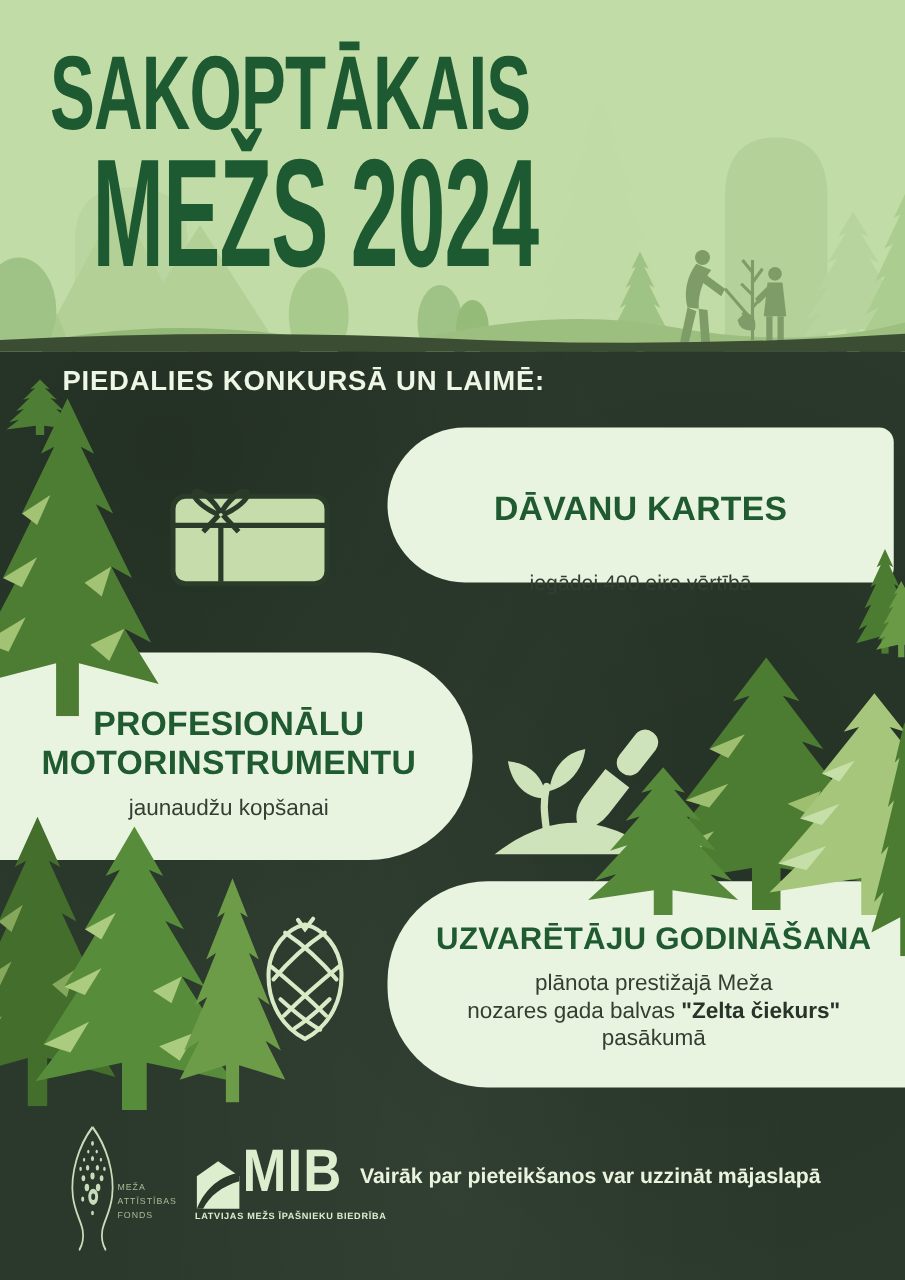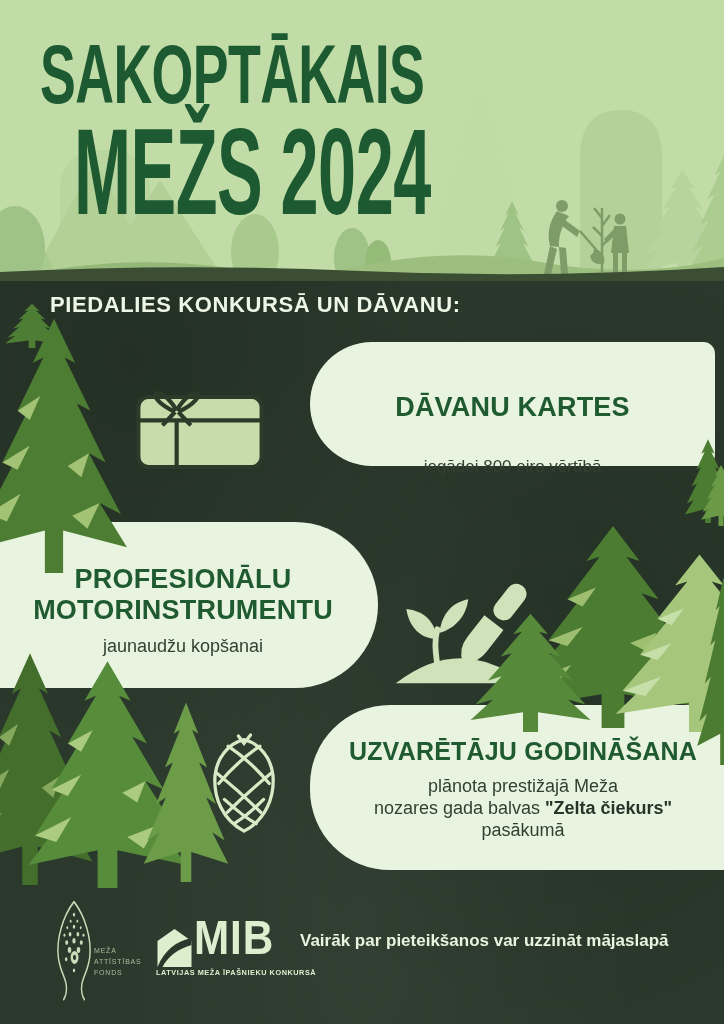--- a/index.html
+++ b/index.html
@@ -43,21 +43,21 @@
   .footer{position:absolute;left:0;top:890px;width:724px;height:134px;z-index:4;margin-left:16px;}
   .maf-logo{position:absolute;left:30px;top:8px;}
   .maf-text{position:absolute;left:78px;top:56px;color:#a8bb9b;font-size:7px;letter-spacing:.8px;line-height:1.55;}
   .mib-logo{position:absolute;left:140px;top:36px;}
   .mib-icon{position:absolute;left:0;top:2px;}
   .mib-word{
     position:absolute;left:38px;top:-12px;color:#ddeecf;font-weight:bold;font-size:48px;
     transform:scaleX(.88);transform-origin:left top;line-height:1;letter-spacing:1px;
   }
   .mib-sub{position:absolute;left:0;top:42px;width:220px;color:#ddeecf;font-size:7.3px;font-weight:bold;letter-spacing:.55px;white-space:nowrap;}
-  .footer-info{position:absolute;left:284px;top:38px;color:#e9f3dd;font-weight:bold;font-size:17px;line-height:1.5;}
+  .footer-info{position:absolute;left:272px;top:38px;color:#e9f3dd;font-weight:bold;font-size:17px;line-height:1.5;}
 </style>
 </head>
 <body>
 
 <svg width="0" height="0" style="position:absolute" aria-hidden="true">
   <defs>
     <g id="spruce-shape">
       <path fill="currentColor" d="M50 2 L36 26 L43 23 L26 52 L35 48 L16 80 L27 75 L6 108 L20 102 L2 126 L44 117 L44 140 L56 140 L56 117 L98 126 L80 102 L94 108 L73 75 L84 80 L65 48 L74 52 L57 23 L64 26 Z"></path>
       <g fill="var(--ac, transparent)">
         <polygon points="26,52 41,44 34,57"></polygon>
@@ -111,27 +111,27 @@
         <line x1="602" y1="236" x2="593" y2="227"></line>
         <line x1="602" y1="246" x2="611" y2="236"></line>
         <line x1="602" y1="258" x2="594" y2="250"></line>
       </g>
       <path d="M0 281 V272 Q180 263 360 271 Q540 279 724 267 V281 Z" fill="#3b4d33"></path>
     </svg>
     <div class="hero-title l1">SAKOPTĀKAIS</div>
     <div class="hero-title l2">MEŽS 2024</div>
   </div>
 
-  <div class="section-heading">PIEDALIES KONKURSĀ UN DĀVANU:</div>
+  <div class="section-heading">PIEDALIES KONKURSĀ UN LAIMĒ:</div>
 
   <div class="card card-1">
     <div class="card-title">DĀVANU KARTES</div>
     <div class="card-body">
       <br>
-      <span>iegādei 800 eiro vērtībā</span>
+      <span>iegādei 400 eiro vērtībā</span>
     </div>
   </div>
 
   <div class="card card-2">
     <div class="card-title">
       <span>PROFESIONĀLU</span><br>
       <span>MOTORINSTRUMENTU</span>
     </div>
     <div class="card-body" style="font-size:18px">jaunaudžu kopšanai</div>
   </div>
@@ -248,21 +248,21 @@
       <div>ATTĪSTĪBAS</div>
       <div>FONDS</div>
     </div>
 
     <div class="mib-logo">
       <svg class="mib-icon" width="37" height="40" viewBox="0 0 36 40" aria-hidden="true">
         <polygon points="1,13 18,1 35,13 35,39 1,39" fill="#ddeecf"></polygon>
         <path d="M1 39 C8 22 20 13 35 10 L35 17 C21 21 11 29 6 39 Z" fill="#2a392b"></path>
       </svg>
       <div class="mib-word">MIB</div>
-      <div class="mib-sub">LATVIJAS MEŽA ĪPAŠNIEKU KONKURSĀ</div>
+      <div class="mib-sub">LATVIJAS MEŽS ĪPAŠNIEKU BIEDRĪBA</div>
     </div>
 
     <div class="footer-info">
       <div>Vairāk par pieteikšanos var uzzināt mājaslapā</div>
     </div>
   </div>
 
 </div>
 
 </body></html>

